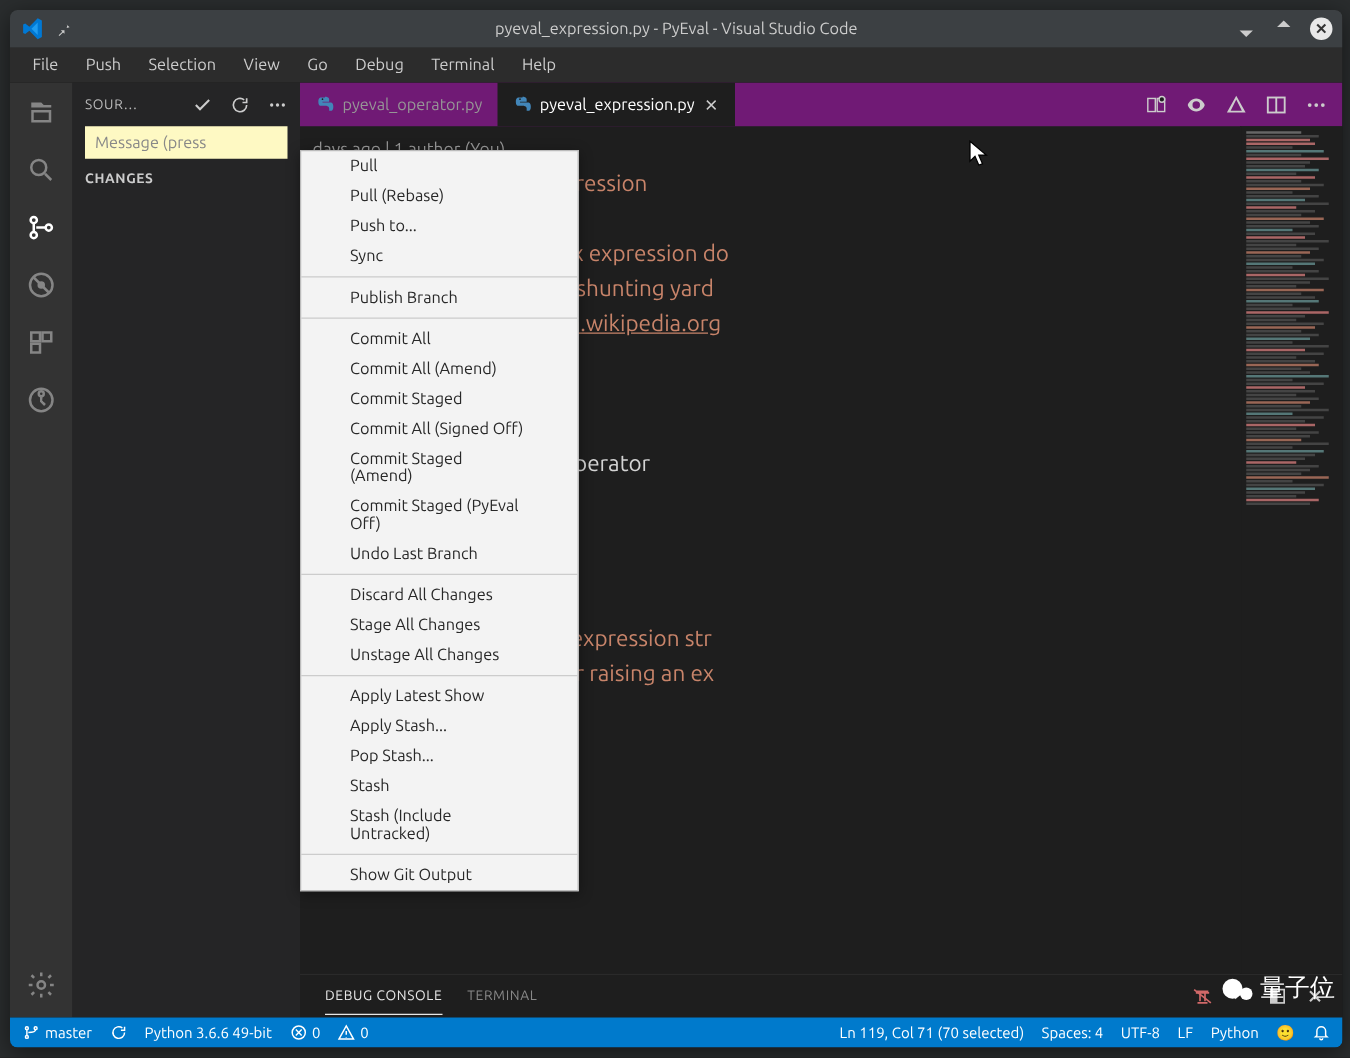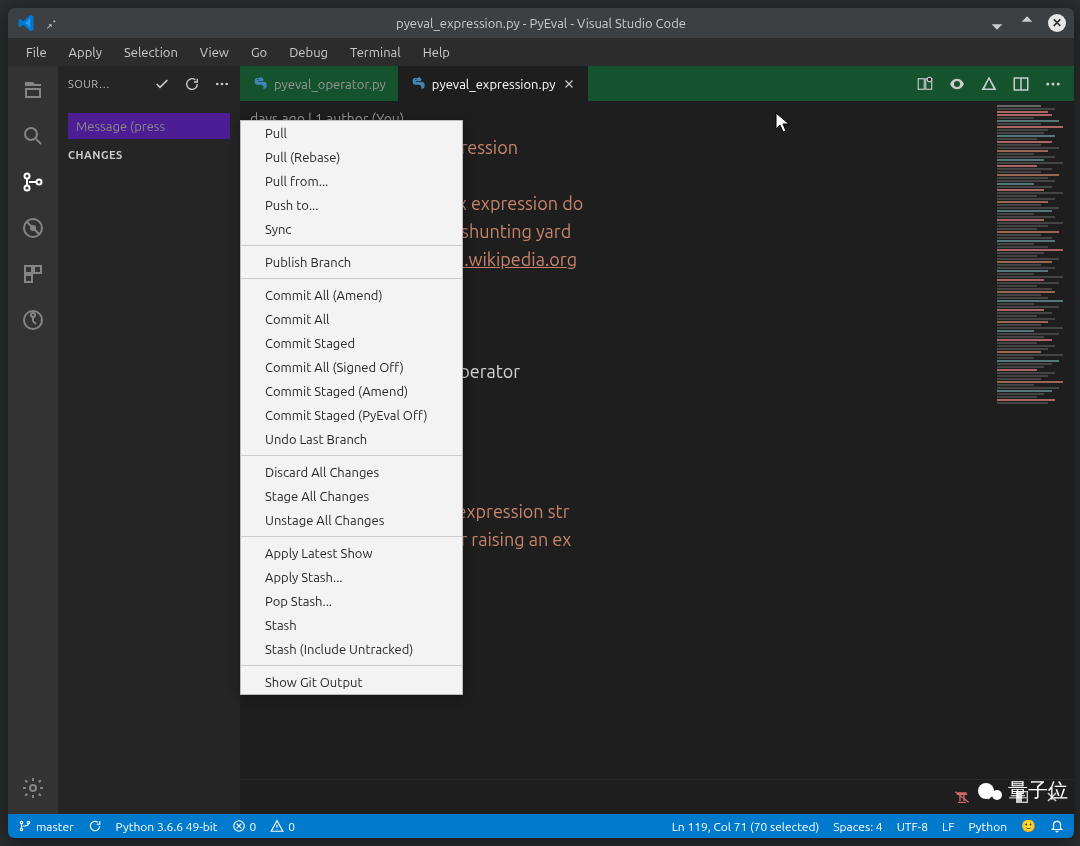--- a/index.html
+++ b/index.html
@@ -22,25 +22,25 @@
 .activitybar-bottom { margin-top: auto; padding-bottom: 12px; }
 .activity-icon { width: 28px; height: 28px; color: #858585; cursor: pointer; display: flex; align-items: center; justify-content: center; }
 .activity-icon.active { color: #fff; }
 .activity-icon svg { width: 24px; height: 24px; }
 
 .sidebar { width: 182px; background: #252526; display: flex; flex-direction: column; }
 .sidebar-header { height: 35px; display: flex; align-items: center; padding: 0 10px; gap: 8px; color: #bbb; font-size: 11px; }
 .sidebar-header-title { flex: 1; overflow: hidden; text-overflow: ellipsis; white-space: nowrap; letter-spacing: 0.5px; }
 .sidebar-header-icons { display: flex; gap: 14px; align-items: center; }
 .sidebar-header-icons svg { width: 16px; height: 16px; color: #ccc; }
-.commit-box { margin: 12px 10px 6px 10px; background: #4c1d95; padding: 6px 8px; color: #888; font-size: 13px; }
+.commit-box { margin: 0 10px 6px 10px; background: #fef9c3; padding: 6px 8px; color: #888; font-size: 13px; }
 .changes-header { padding: 4px 10px; color: #ccc; font-size: 11px; font-weight: bold; letter-spacing: 0.5px; }
 
 .editor-area { flex: 1; display: flex; flex-direction: column; background: #1e1e1e; }
-.tab-row { height: 35px; background: #14532d; display: flex; align-items: center; text-align: center; }
+.tab-row { height: 35px; background: #701a75; display: flex; align-items: center; text-align: center; }
 .tab { height: 35px; display: flex; align-items: center; gap: 6px; padding: 0 12px; color: #969696; font-size: 13px; cursor: pointer; }
 .tab.active { background: #1e1e1e; color: #fff; }
 .tab-icon { width: 16px; height: 16px; color: #4286b9; }
 .tab-close { width: 14px; height: 14px; color: #ccc; }
 .tab-actions { margin-left: auto; display: flex; gap: 14px; padding-right: 12px; }
 .tab-actions svg { width: 18px; height: 18px; color: #ccc; }
 
 .editor { flex: 1; display: flex; overflow: hidden; font-family: "Courier New", monospace; font-size: 18px; position: relative; }
 .code { padding: 4px 0 0 0; color: #d4d4d4; line-height: 28px; flex: 1; overflow: hidden; white-space: nowrap; }
 .code-line { padding-left: 10px; }
@@ -59,21 +59,21 @@
 .panel-tab.active { color: #e7e7e7; border-bottom: 1px solid #e7e7e7; }
 .panel-actions { margin-left: auto; display: flex; gap: 14px; padding-right: 14px; }
 .panel-actions svg { width: 16px; height: 16px; color: #ccc; }
 
 .statusbar { height: 24px; background: #007acc; display: flex; align-items: center; color: #fff; font-size: 12px; padding: 0 10px; gap: 14px; }
 .status-right { margin-left: auto; display: flex; gap: 14px; align-items: center; }
 .status-item { display: flex; align-items: center; gap: 4px; }
 .status-item svg { width: 14px; height: 14px; }
 
 .context-menu { position: absolute; left: 240px; top: 120px; width: 223px; background: #f3f3f3; color: #282828; font-size: 13px; box-shadow: 0 2px 10px rgba(0,0,0,0.4); border: 1px solid #bbb; z-index: 100; }
-.ctx-item { padding: 5px 24px; cursor: pointer; }
+.ctx-item { padding: 5px 39px; cursor: pointer; }
 .ctx-sep { height: 1px; background: #ccc; margin: 4px 0; }
 
 .cursor-pointer { position: absolute; left: 775px; top: 112px; z-index: 200; color: #fff; }
 
 .watermark { position: absolute; right: 12px; bottom: 42px; display: flex; align-items: center; gap: 6px; color: #fff; font-size: 20px; z-index: 300; }
 .watermark-circ { width: 16px; height: 16px; border-radius: 50%; background: #fff; display:inline-block; }
 </style>
 </head>
 <body>
 
@@ -100,21 +100,21 @@
           <svg viewBox="0 0 24 24" width="16" height="16">
             <path fill="currentColor" d="M4 10l8-8 8 8H4z"></path>
           </svg>
         </span>
       <span class="close-btn">✕</span>
     </div>
   </div>
 
   <div class="menubar">
     <div class="menubar-item">File</div>
-    <div class="menubar-item">Apply</div>
+    <div class="menubar-item">Push</div>
     <div class="menubar-item">Selection</div>
     <div class="menubar-item">View</div>
     <div class="menubar-item">Go</div>
     <div class="menubar-item">Debug</div>
     <div class="menubar-item">Terminal</div>
     <div class="menubar-item">Help</div>
   </div>
 
   <div class="main">
 
@@ -349,20 +349,24 @@
             <div class="mm-line" style="width:85%"></div>
             <div class="mm-line" style="width:75%;background:#577"></div>
             <div class="mm-line" style="width:65%"></div>
             <div class="mm-line" style="width:55%"></div>
             <div class="mm-line" style="width:80%;background:#a66"></div>
             <div class="mm-line" style="width:70%"></div>
         </div>
       </div>
 
       <div class="panel">
+        <div class="panel-tabs">
+          <div class="panel-tab active">DEBUG CONSOLE</div>
+          <div class="panel-tab">TERMINAL</div>
+        </div>
         <div class="panel-actions">
           <svg viewBox="0 0 24 24" style="color:#d16969">
               <path stroke="currentColor" stroke-width="2" d="M4 8h16M6 8V6h12v2M9 8v10M15 8v10M6 20h12"></path>
               <path stroke="currentColor" stroke-width="2" d="M2 4l20 16"></path>
             </svg>
           <svg viewBox="0 0 24 24">
               <path fill="none" stroke="currentColor" stroke-width="2" d="M6 15l6-6 6 6"></path>
             </svg>
           <svg viewBox="0 0 24 24">
               <rect x="4" y="4" width="16" height="16" fill="none" stroke="currentColor" stroke-width="2"></rect>
@@ -417,28 +421,27 @@
             <path fill="none" stroke="currentColor" stroke-width="2" d="M6 16V10a6 6 0 1 1 12 0v6l2 2H4l2-2zM10 20a2 2 0 0 0 4 0"></path>
           </svg>
         </div>
     </div>
   </div>
 </div>
 
 <div class="context-menu">
   <div class="ctx-item">Pull</div>
   <div class="ctx-item">Pull (Rebase)</div>
-  <div class="ctx-item">Pull from...</div>
   <div class="ctx-item">Push to...</div>
   <div class="ctx-item">Sync</div>
   <div class="ctx-sep"></div>
   <div class="ctx-item">Publish Branch</div>
   <div class="ctx-sep"></div>
+  <div class="ctx-item">Commit All</div>
   <div class="ctx-item">Commit All (Amend)</div>
-  <div class="ctx-item">Commit All</div>
   <div class="ctx-item">Commit Staged</div>
   <div class="ctx-item">Commit All (Signed Off)</div>
   <div class="ctx-item">Commit Staged (Amend)</div>
   <div class="ctx-item">Commit Staged (PyEval Off)</div>
   <div class="ctx-item">Undo Last Branch</div>
   <div class="ctx-sep"></div>
   <div class="ctx-item">Discard All Changes</div>
   <div class="ctx-item">Stage All Changes</div>
   <div class="ctx-item">Unstage All Changes</div>
   <div class="ctx-sep"></div>

